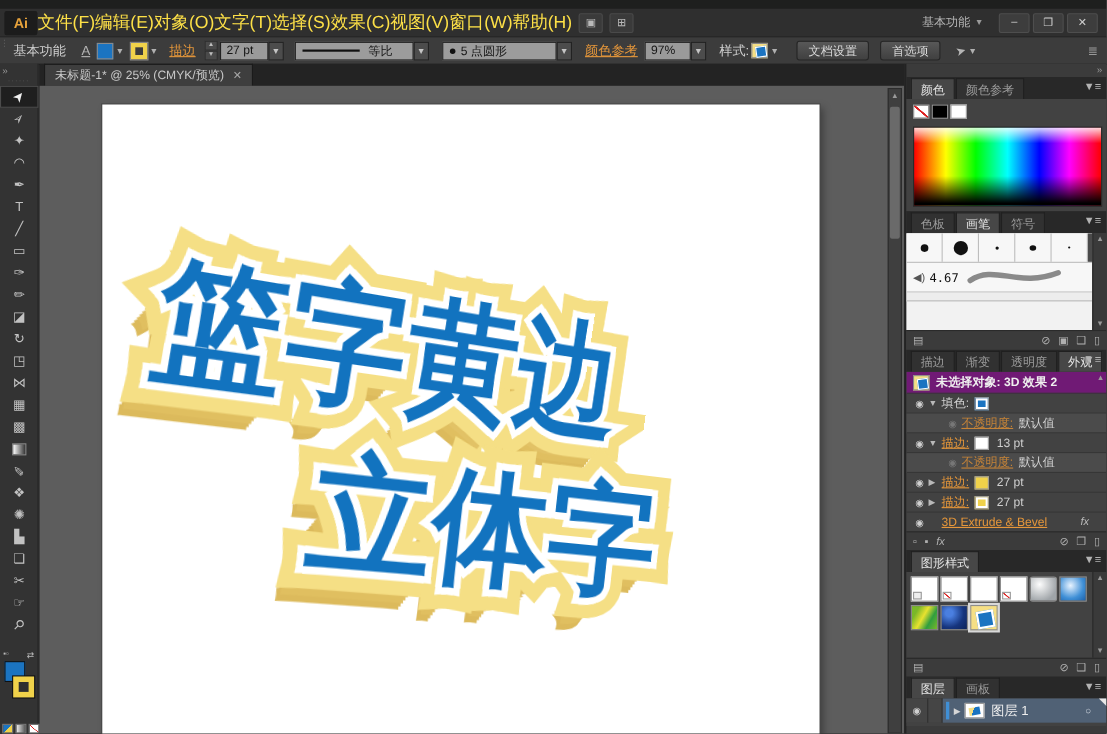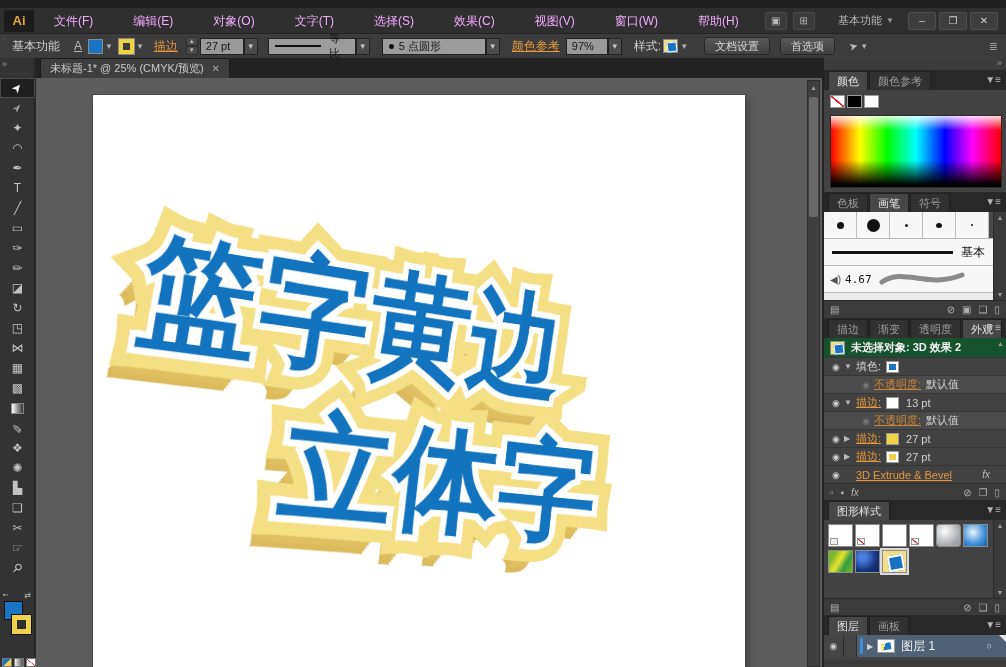--- a/index.html
+++ b/index.html
@@ -9,21 +9,21 @@
     font-size:12px; color:#c9c9c9; }
 
   
   .top-strip { position:absolute; left:0; top:0; width:1006px; height:8px; background:#1e1f1e; }
 
   
   .menubar { position:absolute; left:0; top:8px; width:1006px; height:26px; background:#2f2f2f;
     display:flex; align-items:center; border-bottom:1px solid #242424; }
   .ai-logo { width:30px; height:22px; margin-left:4px; background:#1c1c1c; color:#e8a33b;
     font-weight:bold; font-size:13px; display:flex; align-items:center; justify-content:center; border-radius:2px; }
-  .menu-item { padding:0 20px; color:#f0abfc; font-size:12px; line-height:26px; cursor:default; }
+  .menu-item { padding:0 0; color:#fde047; font-size:16px; line-height:26px; cursor:default; }
   .mb-icon { width:22px; height:18px; margin-left:6px; background:#3a3a3a; border:1px solid #4a4a4a;
     color:#b9b9b9; font-size:10px; display:flex; align-items:center; justify-content:center; border-radius:2px; }
   .mb-right { margin-left:auto; display:flex; align-items:center; }
   .workspace-label { color:#b5b5b5; font-size:11px; margin-right:4px; }
   .ws-caret { color:#9a9a9a; font-size:8px; margin-right:14px; }
   .winbtn { width:28px; height:18px; margin-right:3px; background:#3d3d3d; border:1px solid #4e4e4e;
     color:#cfcfcf; font-size:10px; display:flex; align-items:center; justify-content:center; border-radius:2px; }
   .winbtn.close { margin-right:8px; }
 
   
@@ -139,21 +139,21 @@
   .pscroll .arr { display:block; text-align:center; color:#9a9a9a; font-size:7px; padding-top:2px; }
   .pscroll .arr.bottom { position:absolute; bottom:2px; left:0; right:0; padding:0; }
   .pfoot { position:absolute; left:0; right:0; bottom:0; height:18px; background:#3b3b3b; border-top:1px solid #2a2a2a;
     display:flex; align-items:center; color:#b0b0b0; font-size:10px; padding:0 6px; }
   .pfoot .sp { flex:1; }
   .pfoot span { margin-left:7px; }
   .pfoot .first { margin-left:0; }
 
   
   .ap-row { height:18px; display:flex; align-items:center; border-bottom:1px solid #363636; padding-left:4px; position:relative; }
-  .ap-row.header { height:20px; background:#14532d; font-weight:bold; color:#efefef; }
+  .ap-row.header { height:20px; background:#701a75; font-weight:bold; color:#efefef; }
   .ap-row.dim { background:#4b4b4b; }
   .ap-eye { width:16px; color:#cfcfcf; font-size:9px; text-align:center; }
   .ap-row.dim .ap-eye { color:#777; }
   .ap-caret { width:12px; color:#b9b9b9; font-size:8px; }
   .ap-label { color:#d3d3d3; margin-right:5px; }
   .ap-link { color:#e6973a; text-decoration:underline; margin-right:5px; }
   .ap-row.dim .ap-link { color:#c78437; }
   .ap-sw { width:13px; height:12px; border:1px solid #9a9a9a; margin-right:7px; }
   .ap-sw.blue { background:#1b74c1; box-shadow:0 0 0 2px #fff inset; }
   .ap-sw.white { background:#fff; }
@@ -234,21 +234,21 @@
     <span class="dd-caret">▼</span>
     <span class="swatch-chip chip-stroke"></span>
     <span class="dd-caret">▼</span>
     <span class="cb-link">描边</span>
     <span class="stepper">
       <span>▲</span>
       <span>▼</span>
     </span>
     <span class="valbox" style="width:44px;">27 pt</span>
     <span class="valcaret">▼</span>
-    <span class="profilebox" style="width:88px;">
+    <span class="profilebox" style="width:108px;">
       <span class="profile-line"></span>
       <span>等比</span>
     </span>
     <span class="valcaret">▼</span>
     <span class="profilebox" style="width:104px;margin-left:12px;">
       <span class="brush-dot"></span>
       <span>5 点圆形</span>
     </span>
     <span class="valcaret">▼</span>
     <span class="cb-link" style="margin-left:12px;">颜色参考</span>
@@ -419,24 +419,20 @@
             </span>
           <span class="bcell">
               <span class="dot" style="width:6px;height:5px;"></span>
             </span>
           <span class="bcell">
               <span class="dot" style="width:2px;height:2px;"></span>
             </span>
           <span class="bdark"></span>
         </div>
         <div class="brow">
-          <span class="basic-line"></span>
-          <span class="basic-label">基本</span>
-        </div>
-        <div class="brow">
           <span class="speaker">◀)</span>
           <span class="bval">4.67</span>
           <svg width="88" height="20" viewBox="0 0 88 20">
               <path d="M4,13 C 26,-2 48,20 84,6" stroke="#8a8a8a" stroke-width="5" fill="none" stroke-linecap="round"></path>
             </svg>
         </div>
         <div class="brow" style="height:8px;background:#ededed;"></div>
       </div>
       <div class="pscroll">
         <span class="arr">▲</span>

